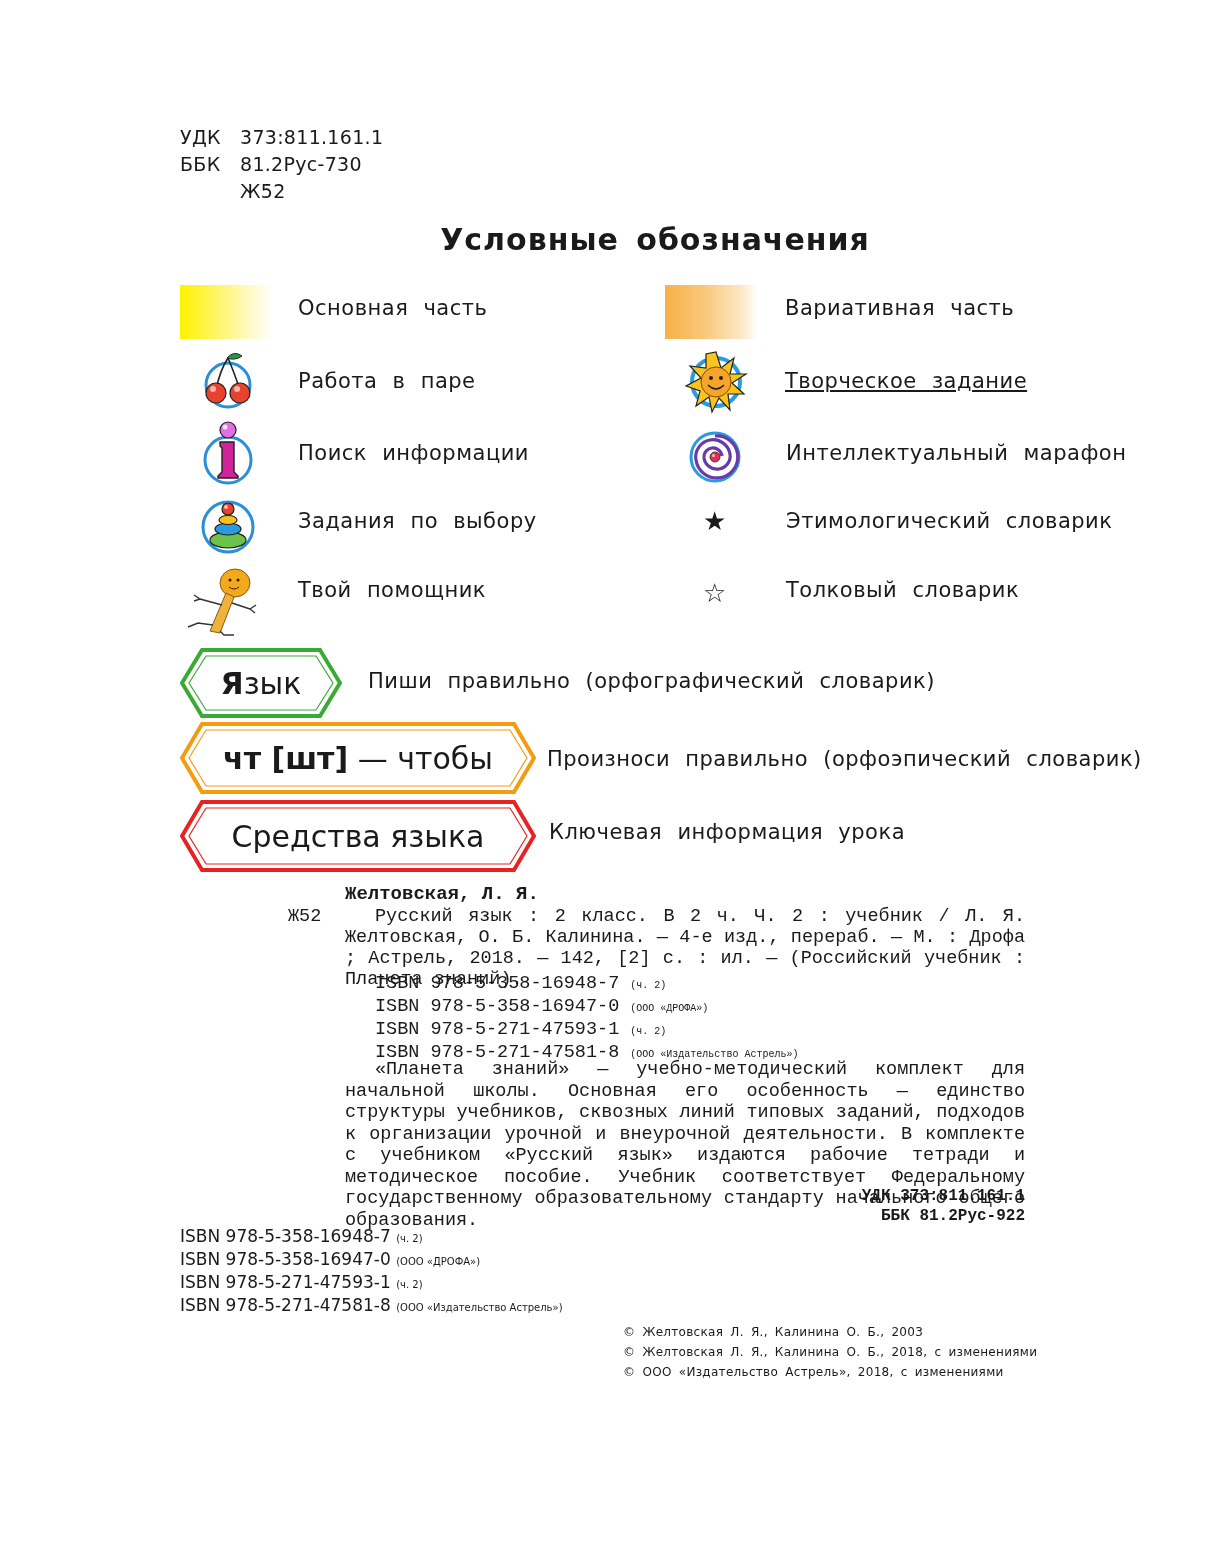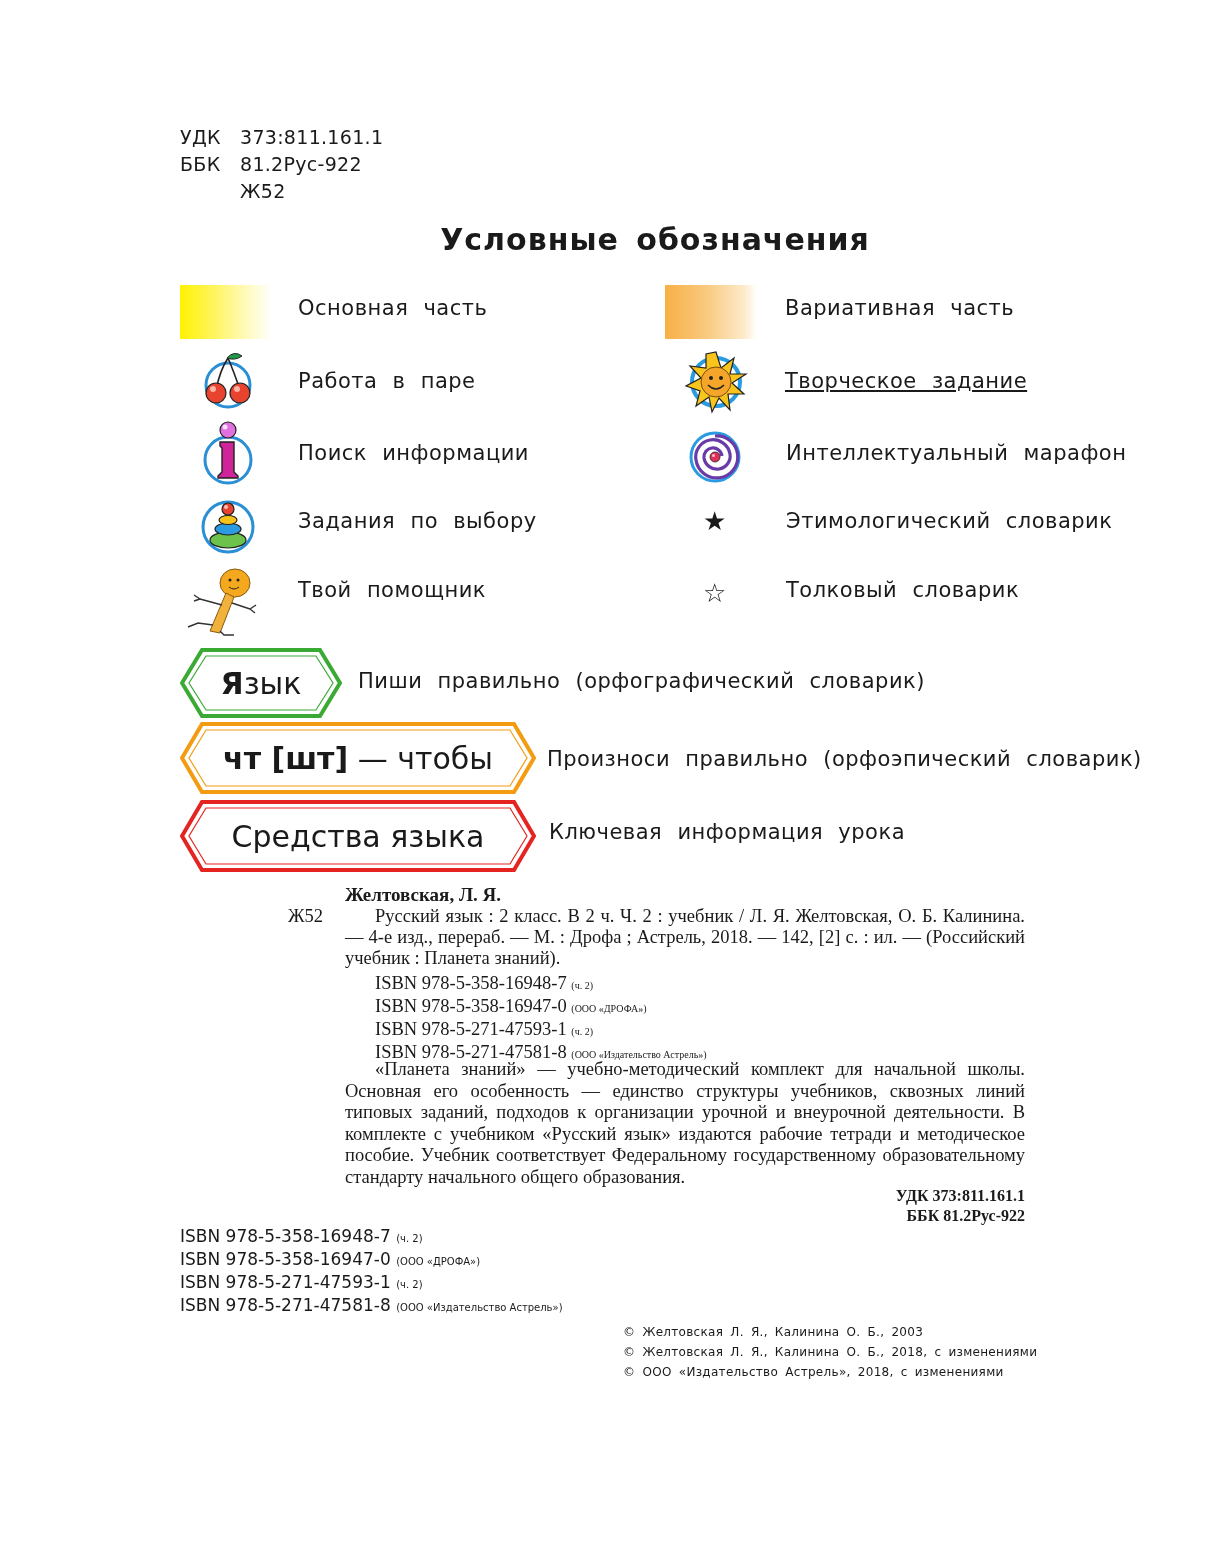--- a/index.html
+++ b/index.html
@@ -17,40 +17,40 @@
 
   .swatch { width: 92px; height: 54px; }
   .swatch-yellow { background: linear-gradient(to right, #fff200 0%, #fff45a 35%, #fffbd0 80%, #ffffff 100%); }
   .swatch-orange { background: linear-gradient(to right, #f7b046 0%, #f9c97e 45%, #fde9c8 85%, #ffffff 100%); }
 
   .icon { width: 60px; height: 60px; }
 
   .hex-wrap { position: absolute; }
   .hex-label { position: absolute; left: 0; top: 0; width: 100%; height: 100%; display: flex; align-items: center; justify-content: center; font-size: 30px; white-space: nowrap; }
 
-  .biblio { font-family: Liberation Serif, serif; font-size: 18.5px; line-height: 21px; }
+  .biblio { font-family: Liberation Mono, monospace; font-size: 18.5px; line-height: 21px; }
   .biblio-author { left: 345px; top: 884px; font-weight: bold; font-size: 19px; }
   .biblio-code { left: 288px; top: 906px; }
   .biblio-body { left: 345px; top: 906px; width: 680px; text-align: justify; }
   .biblio-body p { margin: 0; text-indent: 30px; }
   .isbn-list1 { left: 375px; top: 973px; }
   .isbn-list1 .note, .isbn-list2 .note { font-size: 10px; }
   .desc { left: 345px; top: 1059px; width: 680px; text-align: justify; line-height: 21.5px; }
   .desc p { margin: 0; text-indent: 30px; }
   .udk-right { right: 198px; top: 1186px; text-align: right; font-weight: bold; font-size: 16px; line-height: 20px; }
 
   .isbn-list2 { left: 180px; top: 1226px; font-family: "DejaVu Sans", sans-serif; font-size: 17px; line-height: 20px; }
   .copyright { left: 623px; top: 1322px; font-size: 12px; line-height: 20px; letter-spacing: 0.3px; word-spacing: 3px; }
 </style>
 </head>
 <body>
 
 <div class="abs udk-block">
   <div><span class="lab">УДК</span><span>373:811.161.1</span></div>
-  <div><span class="lab">ББК</span><span>81.2Рус-922</span></div>
+  <div><span class="lab">ББК</span><span>81.2Рус-730</span></div>
   <div class="code-only">Ж52</div>
 </div>
 
 <div class="abs title">Условные обозначения</div>
 
 <div class="abs swatch swatch-yellow" style="left:180px; top:285px;"></div>
 <div class="abs legend-text" style="left:298px; top:296px;">Основная часть</div>
 
 <div class="abs icon" style="left:198px; top:350px;">
   <svg width="60" height="60" viewBox="0 0 60 60">
@@ -136,21 +136,21 @@
 <div class="hex-wrap" style="left:180px; top:648px; width:162px; height:70px;">
   <svg width="162" height="70" viewBox="0 0 162 70" style="position:absolute;left:0;top:0;">
     <polygon points="22,2 140,2 160,35 140,68 22,68 2,35" fill="#fff" stroke="#3aaa35" stroke-width="4"></polygon>
     <polygon points="26,8 136,8 153,35 136,62 26,62 9,35" fill="none" stroke="#3aaa35" stroke-width="1.2"></polygon>
   </svg>
   <div class="hex-label">
       <b>Я</b>
       <span>зык</span>
     </div>
 </div>
-<div class="abs legend-text" style="left:358px; top:669px;">Пиши правильно (орфографический словарик)</div>
+<div class="abs legend-text" style="left:368px; top:669px;">Пиши правильно (орфографический словарик)</div>
 
 <div class="hex-wrap" style="left:180px; top:722px; width:356px; height:72px;">
   <svg width="356" height="72" viewBox="0 0 356 72" style="position:absolute;left:0;top:0;">
     <polygon points="22,2 334,2 354,36 334,70 22,70 2,36" fill="#fff" stroke="#f39c12" stroke-width="4"></polygon>
     <polygon points="26,8 330,8 347,36 330,64 26,64 9,36" fill="none" stroke="#f39c12" stroke-width="1.2"></polygon>
   </svg>
   <div class="hex-label" style="font-size:30px;">
       <b>чт [шт]</b>
       <span style="white-space:pre;"> — чтобы</span>
     </div>

